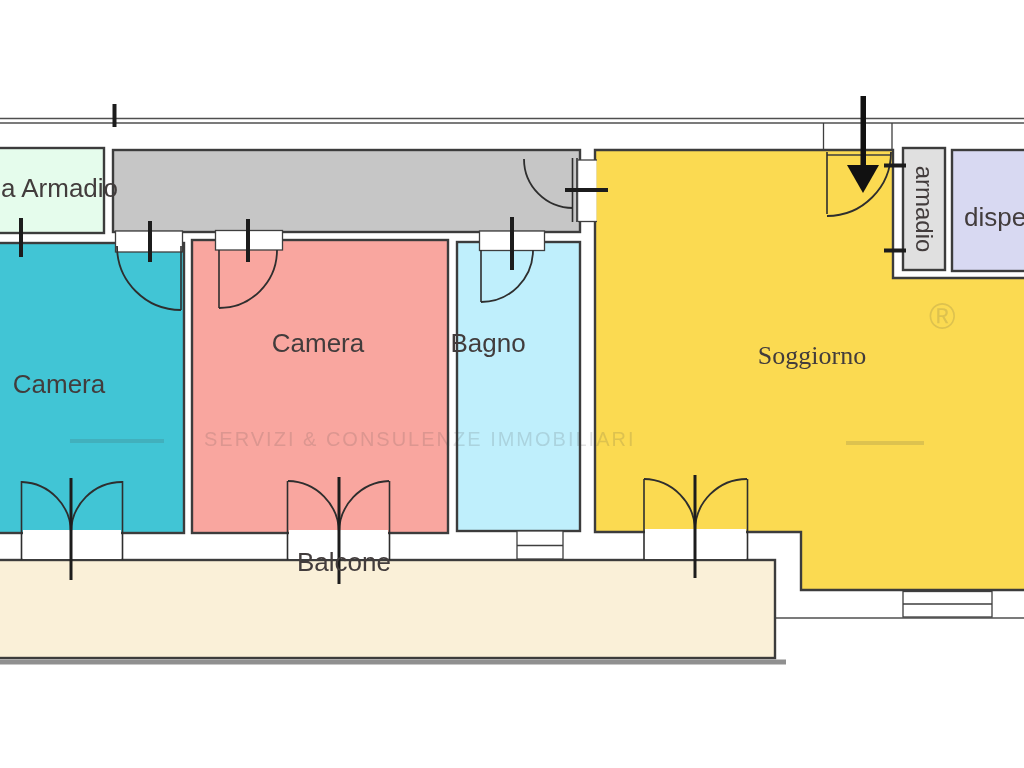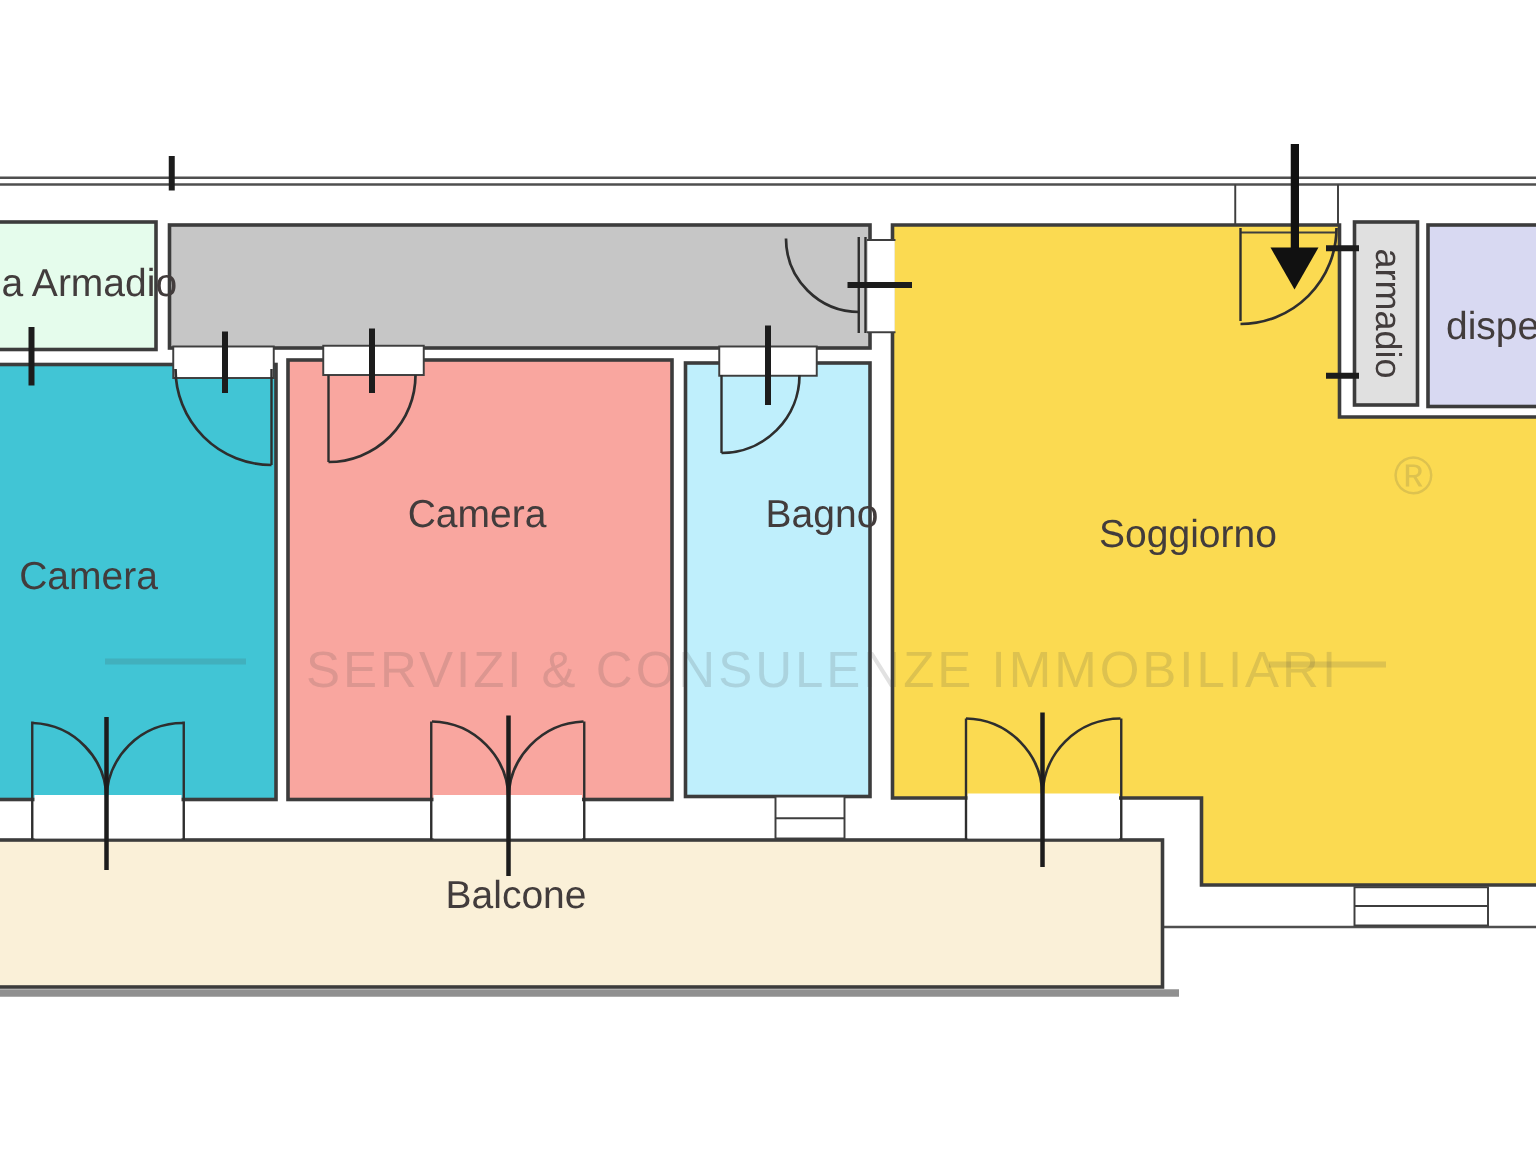--- a/index.html
+++ b/index.html
@@ -21,21 +21,21 @@
   .room-label{
     position:absolute;z-index:3;color:#423c3c;font-size:26px;
     white-space:nowrap;transform:translate(-50%,-50%);
   }
   .room-label.anchored{transform:none;}
   .room-label.vertical{transform:translate(-50%,-50%) rotate(90deg);font-size:24px;}
 
   .watermark{position:absolute;z-index:2;white-space:nowrap;color:rgba(70,70,70,0.13);}
   #wm-brand{left:53px;top:300px;font-size:112px;letter-spacing:11px;}
   #wm-reg{left:929px;top:296px;font-size:36px;color:rgba(70,70,70,0.16);}
-  #wm-tagline{left:204px;top:428px;font-size:34px;letter-spacing:2px;color:rgba(70,70,70,0.16);}
+  #wm-tagline{left:204px;top:428px;font-size:20px;letter-spacing:2px;color:rgba(70,70,70,0.16);}
   .wm-rule{position:absolute;z-index:2;height:4px;background:rgba(70,70,70,0.16);}
   #wm-rule-left{left:70px;top:439px;width:94px;}
   #wm-rule-right{left:846px;top:441px;width:78px;}
 </style>
 </head>
 <body>
 
 <div id="canvas">
 
   <svg id="plan-svg" width="1024" height="768" viewBox="0 0 1024 768">
@@ -139,18 +139,18 @@
   </svg>
 
   <div class="watermark" id="wm-reg">®</div>
   <div class="watermark" id="wm-tagline">SERVIZI &amp; CONSULENZE IMMOBILIARI</div>
   <div class="wm-rule" id="wm-rule-left"></div>
   <div class="wm-rule" id="wm-rule-right"></div>
 
   <div class="room-label anchored" style="left:1px;top:173px;">a Armadio</div>
   <div class="room-label" style="left:59px;top:384px;">Camera</div>
   <div class="room-label" style="left:318px;top:343px;">Camera</div>
-  <div class="room-label" style="left:548px;top:343px;text-align:right;">Bagno</div>
-  <div class="room-label" style="left:792px;top:356px;">Soggiorno</div>
+  <div class="room-label" style="left:488px;top:343px;text-align:right;">Bagno</div>
+  <div class="room-label" style="left:812px;top:356px;font-family:Liberation Serif, serif;">Soggiorno</div>
   <div class="room-label vertical" style="left:924px;top:209px;">armadio</div>
   <div class="room-label anchored" style="left:964px;top:202px;">dispensa</div>
-  <div class="room-label" style="left:344px;top:597px;text-align:center;">Balcone</div>
+  <div class="room-label" style="left:344px;top:562px;text-align:center;">Balcone</div>
 </div>
 
 </body></html>

